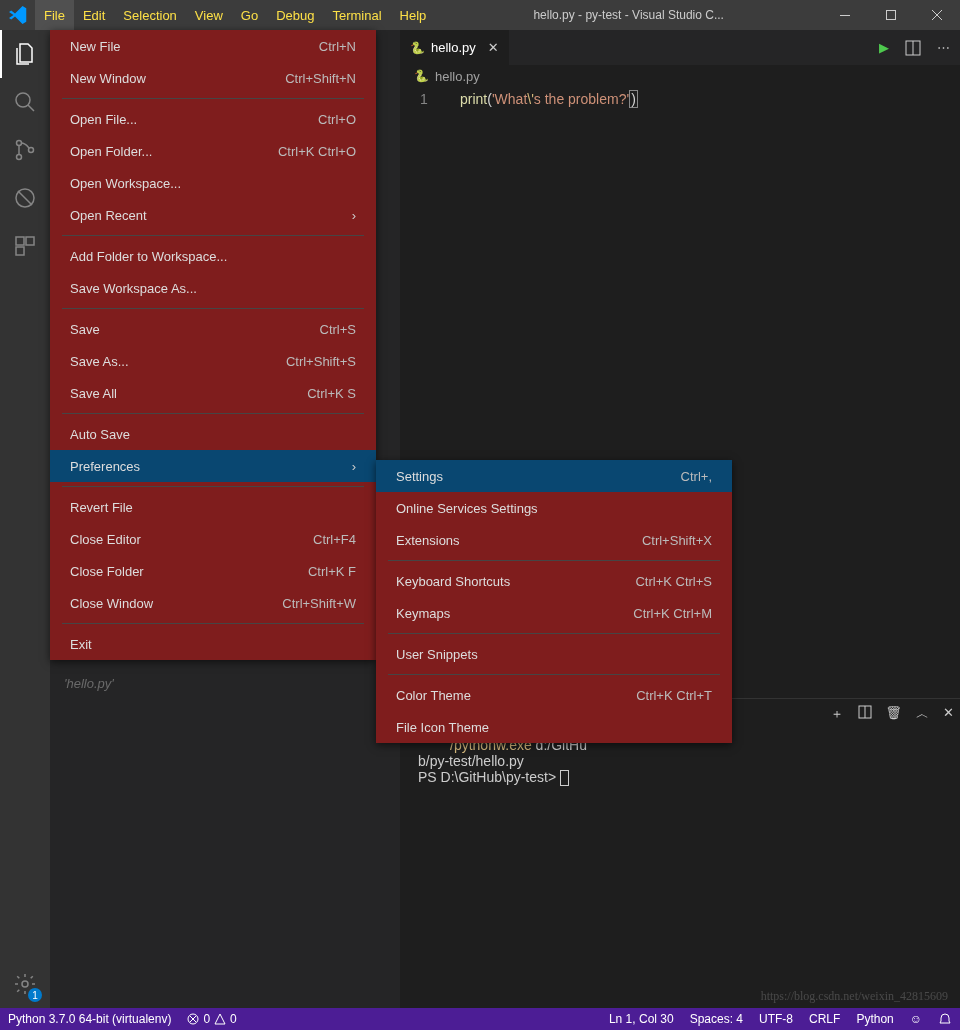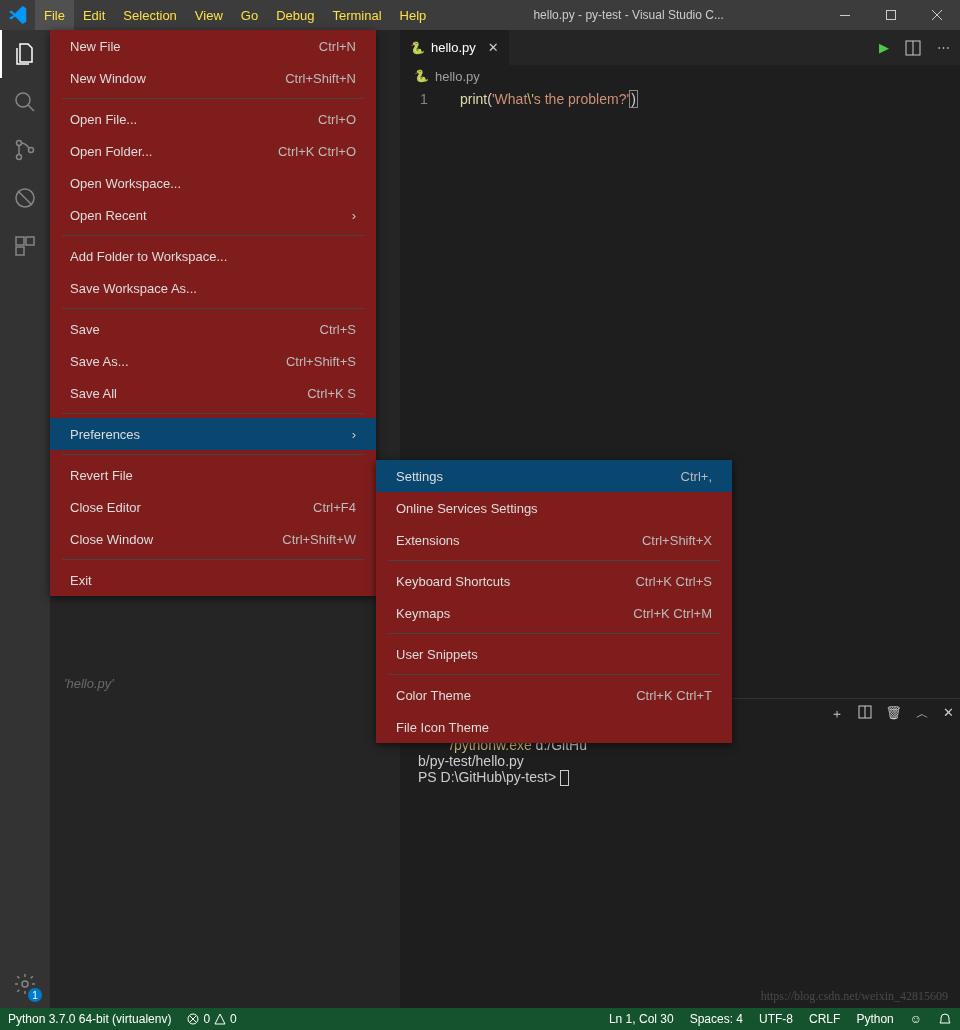--- a/index.html
+++ b/index.html
@@ -44,21 +44,21 @@
 .tk-esc { color:#d7ba7d; }
 
 
 .terminal-panel { position:absolute; left:400px; right:0; bottom:22px; height:310px; background:#1e1e1e; border-top:1px solid #333; }
 .terminal-toolbar { position:absolute; right:6px; top:6px; display:flex; gap:14px; color:#ccc; }
 .terminal-body { position:absolute; left:18px; top:38px; right:10px; font-family:Consolas, monospace; font-size:14px; color:#ccc; }
 .term-yellow { color:#d7ba7d;margin-left:32px; }
 .term-cursor { display:inline-block; width:9px; height:16px; border:1px solid #ccc; vertical-align:middle; }
 
 
-.status-bar { position:absolute; left:0; right:0; bottom:0; height:22px; background:#14532d; color:#fff; display:flex; align-items:center; font-size:12px; }
+.status-bar { position:absolute; left:0; right:0; bottom:0; height:22px; background:#4c1d95; color:#fff; display:flex; align-items:center; font-size:12px; }
 .status-item { padding:0 8px; display:flex; align-items:center; gap:4px; height:22px; }
 .status-right { margin-left:auto; display:flex; }
 
 
 .dropdown { position:absolute; background:#7f1d1d; box-shadow:0 2px 8px rgba(0,0,0,0.6); }
 .file-menu { left:50px; top:30px; width:326px; }
 .sub-menu { left:376px; top:460px; width:356px; }
 .dd-item { height:32px; display:flex; align-items:center; padding:0 20px; color:#ddd; justify-content:space-between; }
 .dd-item:hover, .dd-item.highlighted { background:#094771; }
 .dd-item .shortcut { color:#bbb; font-size:13px; }
@@ -275,32 +275,40 @@
     </div>
     <div class="dd-item">
       <span>Save As...</span>
       <span class="shortcut">Ctrl+Shift+S</span>
     </div>
     <div class="dd-item">
       <span>Save All</span>
       <span class="shortcut">Ctrl+K S</span>
     </div>
     <div class="dd-sep"></div>
+    <div class="dd-item">
+      <span>Auto Save</span>
+      <span class="shortcut"></span>
+    </div>
     <div class="dd-item highlighted">
       <span>Preferences</span>
       <span class="sub-arrow">›</span>
     </div>
     <div class="dd-sep"></div>
     <div class="dd-item">
       <span>Revert File</span>
       <span class="shortcut"></span>
     </div>
     <div class="dd-item">
       <span>Close Editor</span>
       <span class="shortcut">Ctrl+F4</span>
+    </div>
+    <div class="dd-item">
+      <span>Close Folder</span>
+      <span class="shortcut">Ctrl+K F</span>
     </div>
     <div class="dd-item">
       <span>Close Window</span>
       <span class="shortcut">Ctrl+Shift+W</span>
     </div>
     <div class="dd-sep"></div>
     <div class="dd-item">
       <span>Exit</span>
       <span class="shortcut"></span>
     </div>

